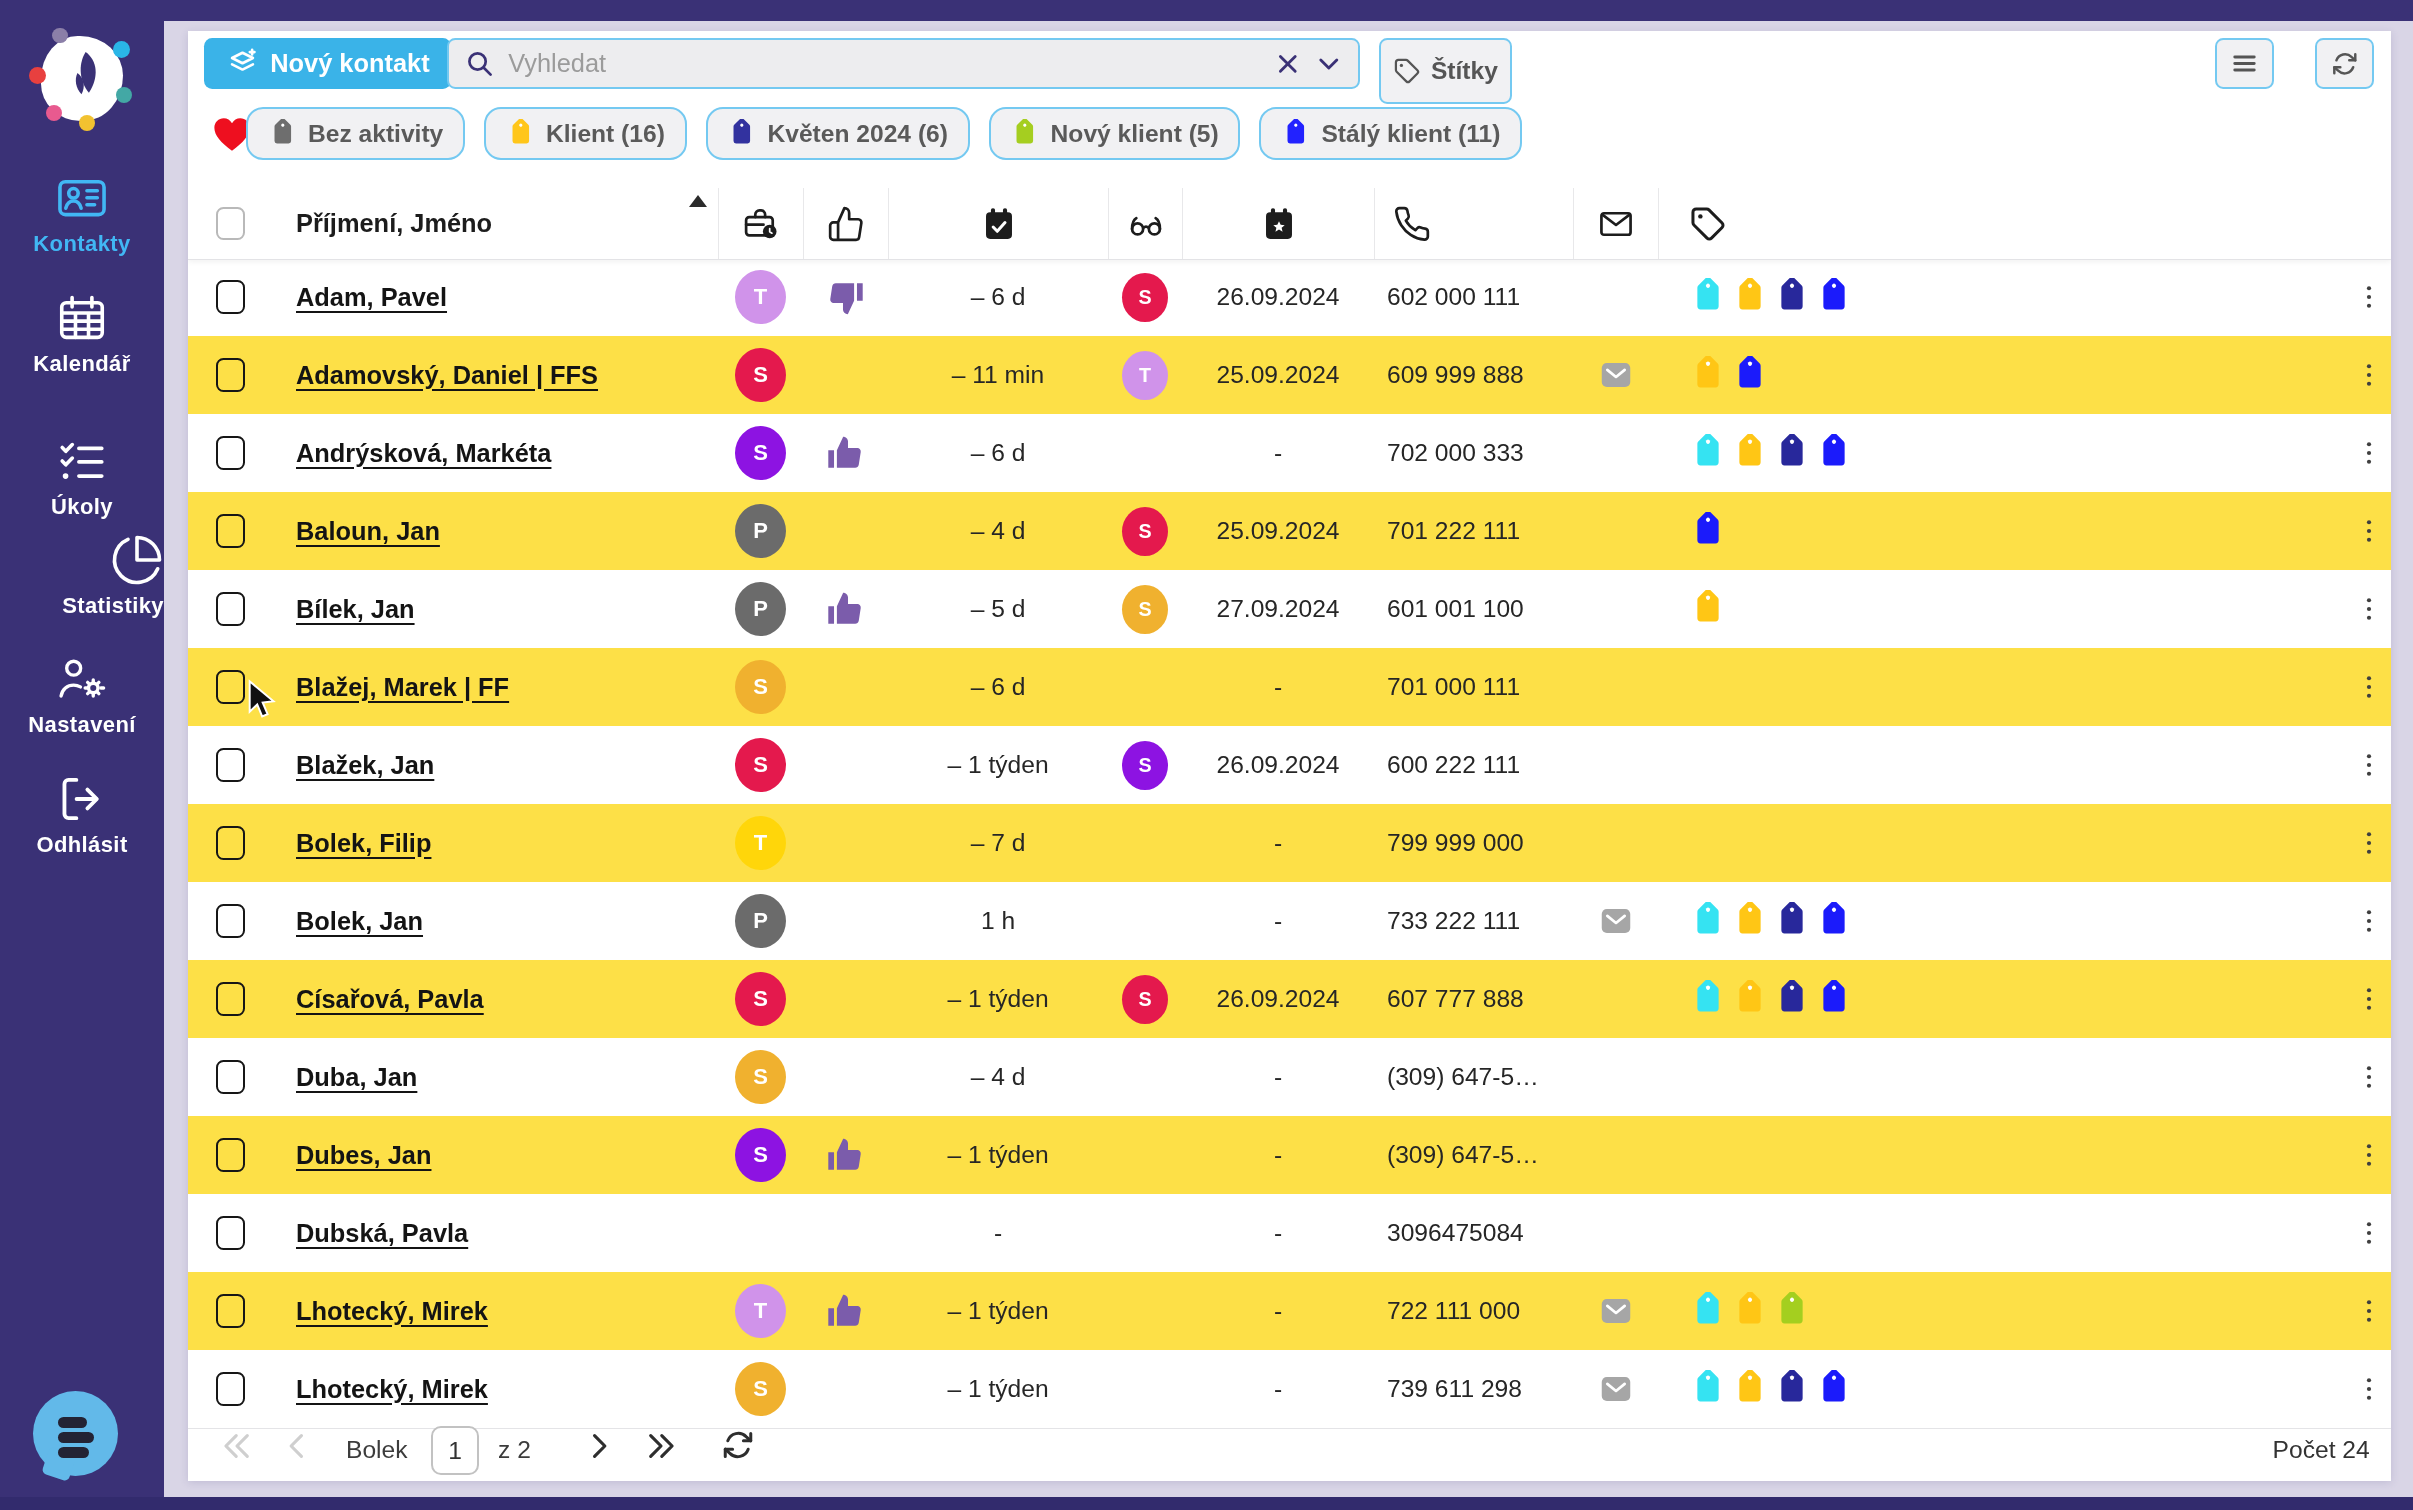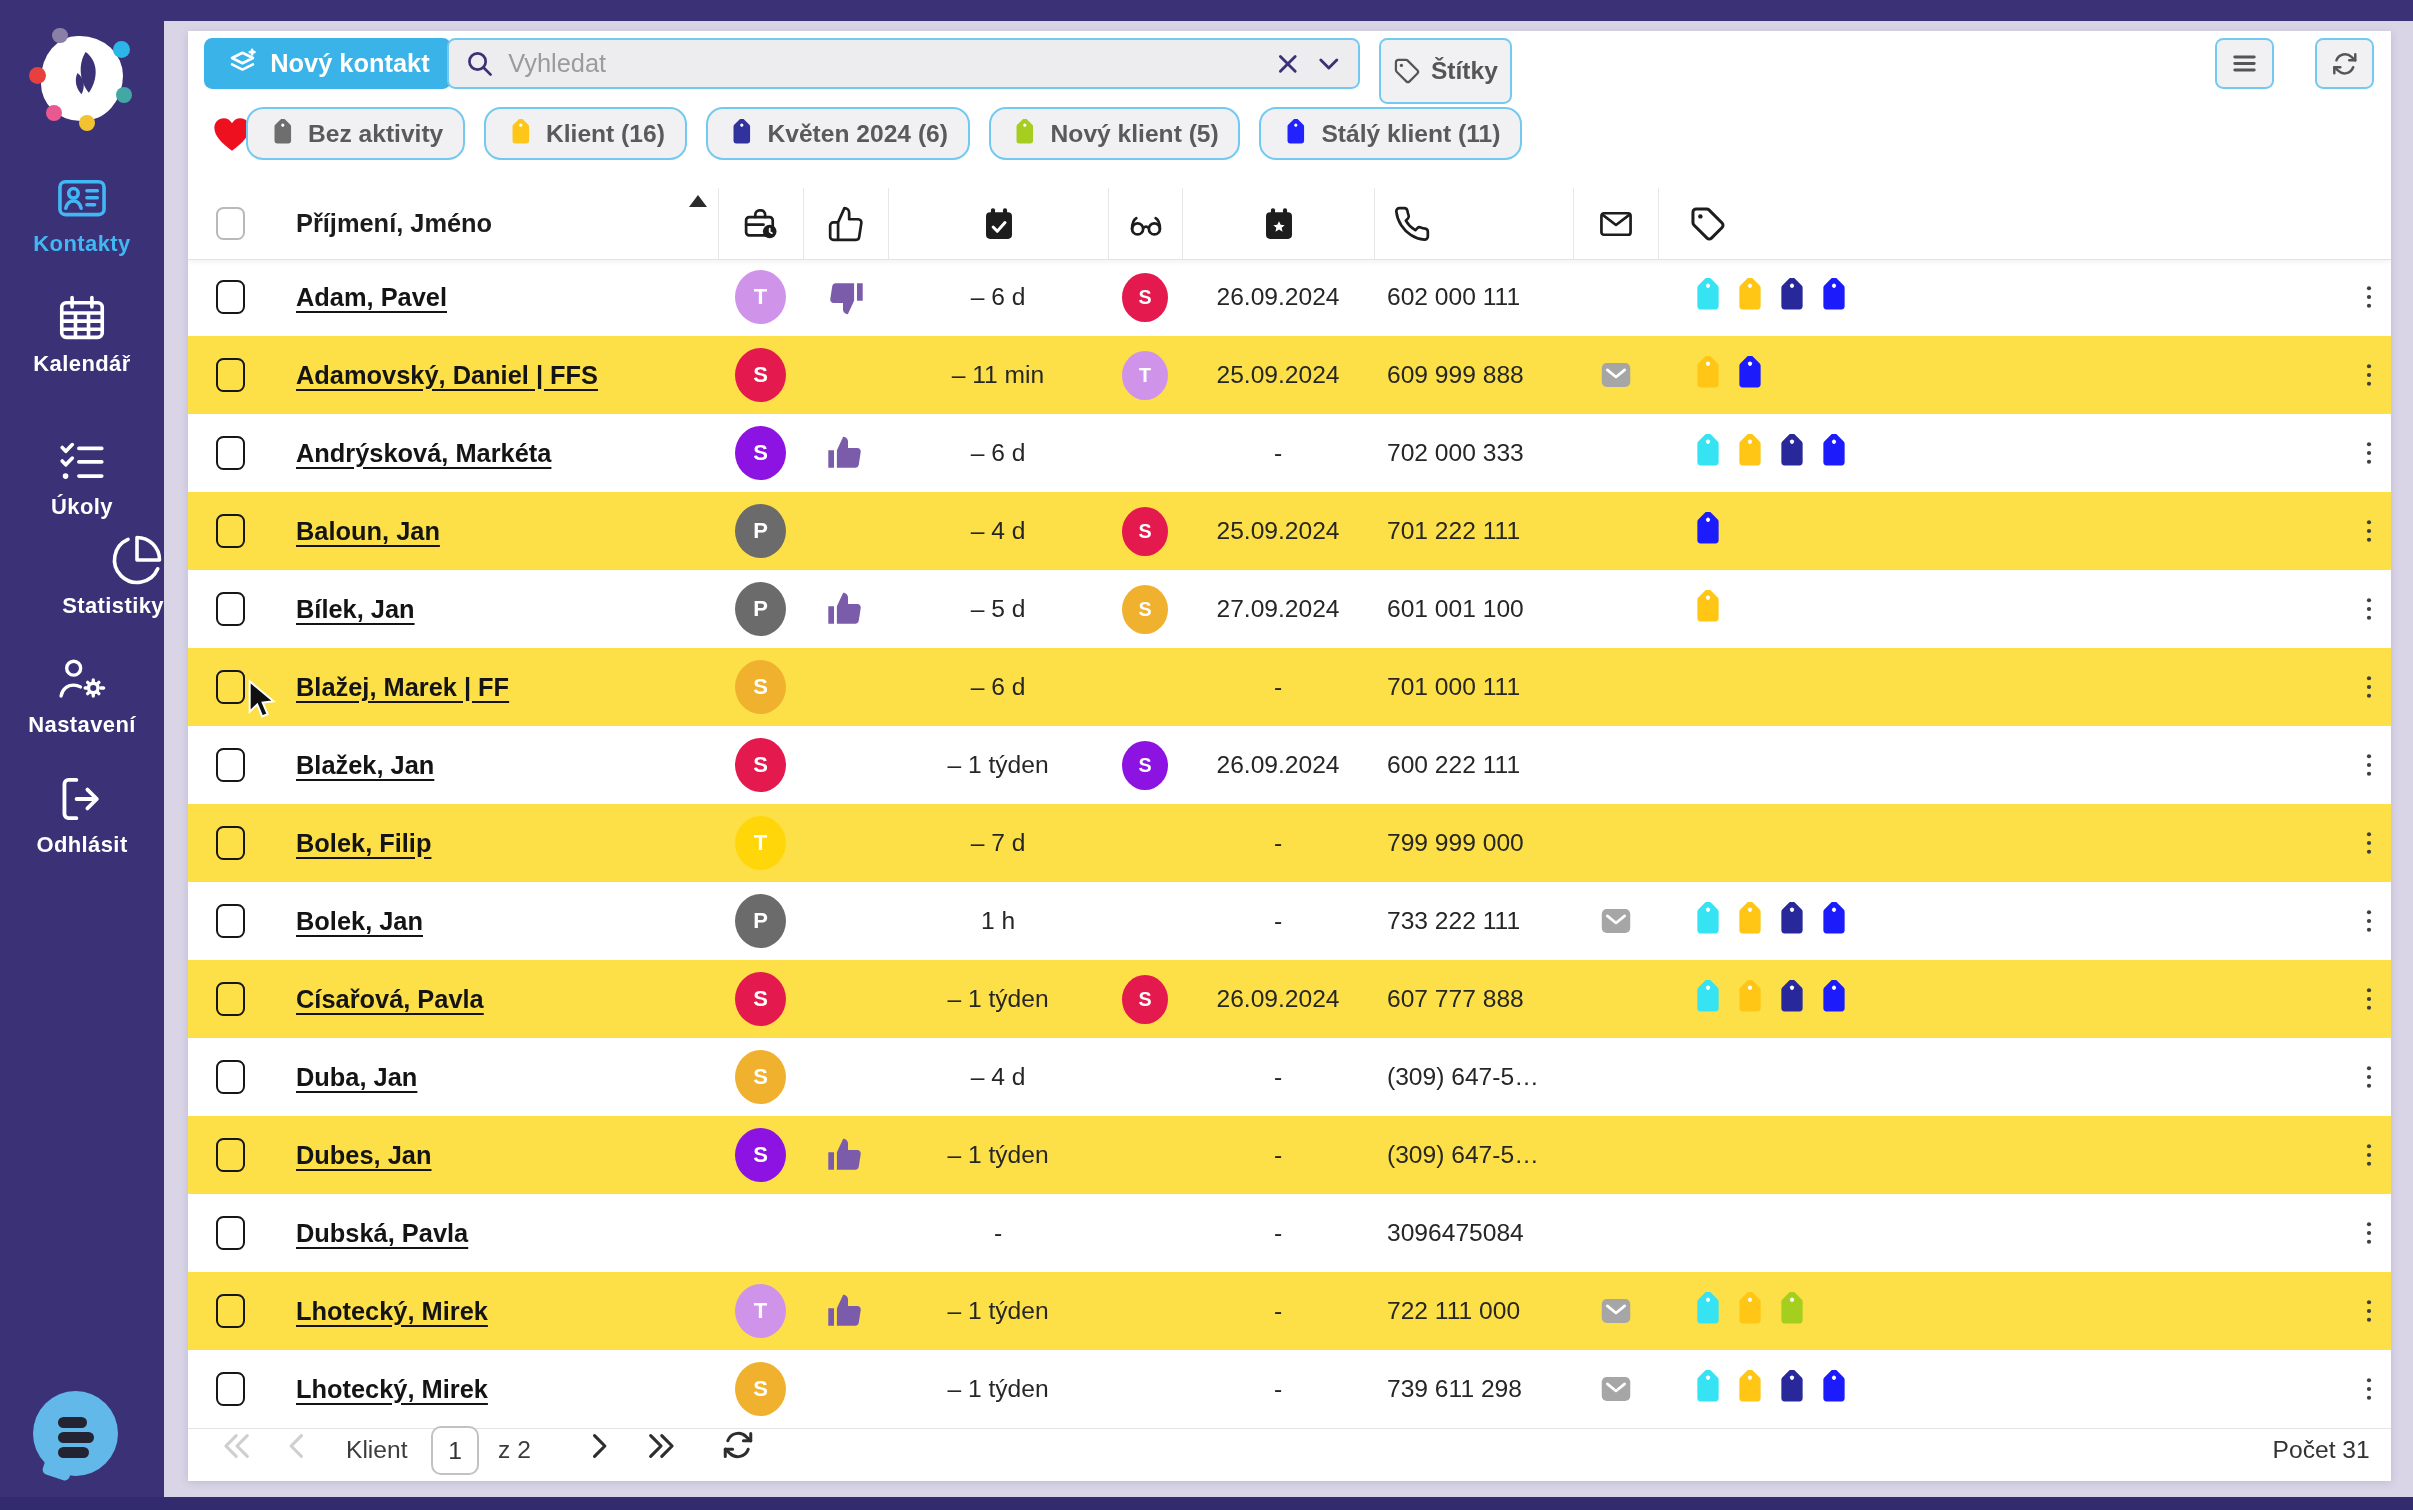--- a/index.html
+++ b/index.html
@@ -1123,41 +1123,41 @@
   <span class="pgbtn" style="left:29.6px" id="ic-first">
       <svg width="38" height="38" viewBox="0 0 24 24" fill="none" stroke="#cfcfcf" stroke-width="2" stroke-linecap="round" stroke-linejoin="round" style="display:block">
         <path d="M11.5 5.5L5 12l6.5 6.5M18.5 5.5L12 12l6.5 6.5"></path>
       </svg>
     </span>
   <span class="pgbtn" style="left:90px" id="ic-prev">
       <svg width="38" height="38" viewBox="0 0 24 24" fill="none" stroke="#cfcfcf" stroke-width="2" stroke-linecap="round" stroke-linejoin="round" style="display:block">
         <path d="M14.8 5.5L8.3 12l6.5 6.5"></path>
       </svg>
     </span>
-  <span class="ftext" style="left:158px">Klient</span>
+  <span class="ftext" style="left:158px">Bolek</span>
   <span class="pagebox">1</span>
   <span class="ftext" style="left:310px">z 2</span>
   <span class="pgbtn" style="left:392px" id="ic-next">
       <svg width="38" height="38" viewBox="0 0 24 24" fill="none" stroke="#2e2e2e" stroke-width="2" stroke-linecap="round" stroke-linejoin="round" style="display:block">
         <path d="M9.2 5.5l6.5 6.5-6.5 6.5"></path>
       </svg>
     </span>
   <span class="pgbtn" style="left:454px" id="ic-last">
       <svg width="38" height="38" viewBox="0 0 24 24" fill="none" stroke="#2e2e2e" stroke-width="2" stroke-linecap="round" stroke-linejoin="round" style="display:block">
         <path d="M5.5 5.5L12 12l-6.5 6.5M12.5 5.5L19 12l-6.5 6.5"></path>
       </svg>
     </span>
   <span class="pgbtn" style="left:532px" id="ic-refresh-foot">
       <svg width="36" height="36" viewBox="0 0 24 24" fill="none" stroke="#2e2e2e" stroke-width="2" stroke-linecap="round" stroke-linejoin="round" style="display:block">
         <path d="M20.5 4.3v4.9h-4.9"></path>
         <path d="M3.5 19.7v-4.9h4.9"></path>
         <path d="M5.2 9.2a7.4 7.4 0 0 1 12.2-2.8l3.1 2.8M18.8 14.8a7.4 7.4 0 0 1-12.2 2.8l-3.1-2.8"></path>
       </svg>
     </span>
   <span class="count">
-    <span>Počet</span>&nbsp;<span>31</span>
+    <span>Počet</span>&nbsp;<span>24</span>
   </span>
 </main>
 
 <svg class="cursor" width="38" height="46" viewBox="0 0 23 28">
   <path d="M4 2v18.5l4.6-4.4 3 7.3 3.3-1.4-3-7.1 6.6-.7z" fill="#101010" stroke="#fff" stroke-width="1.2"></path>
 </svg>
 
 
 </body></html>

